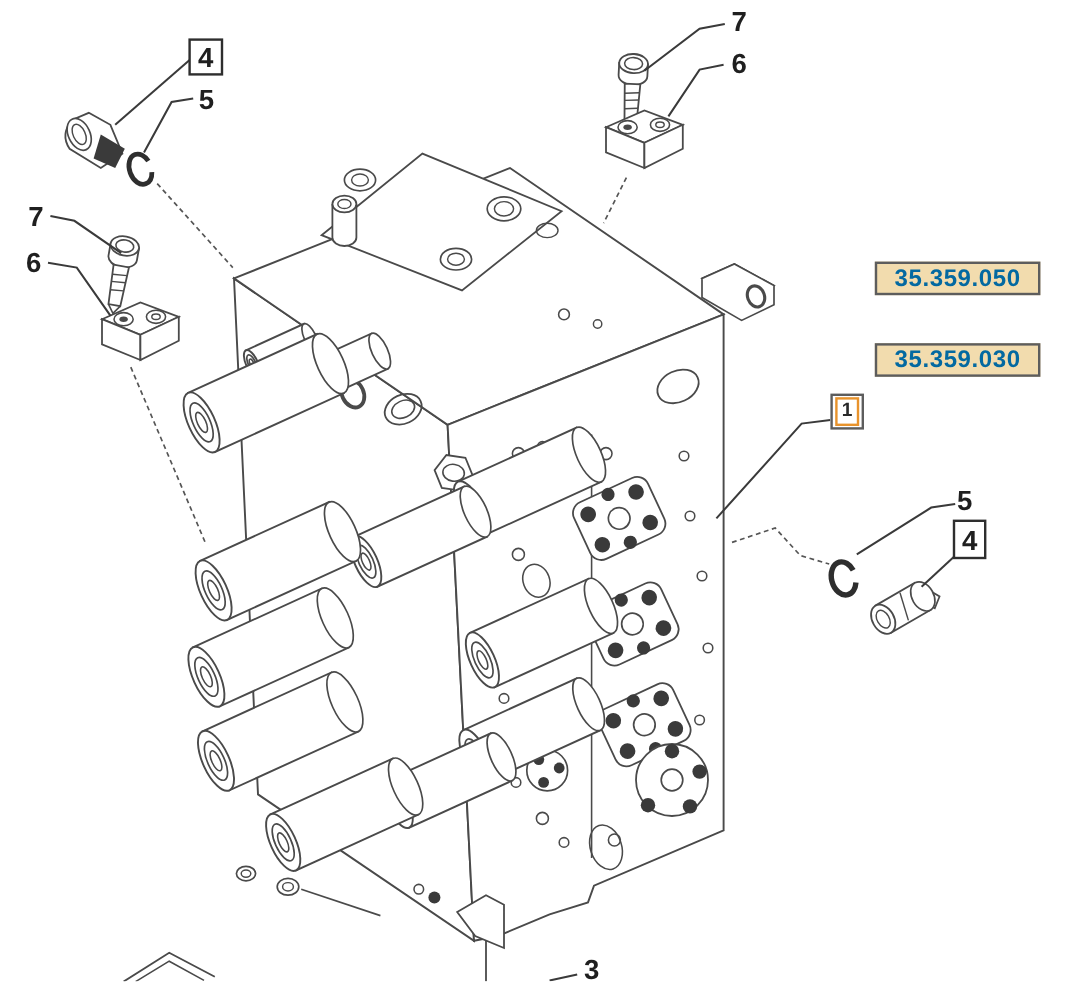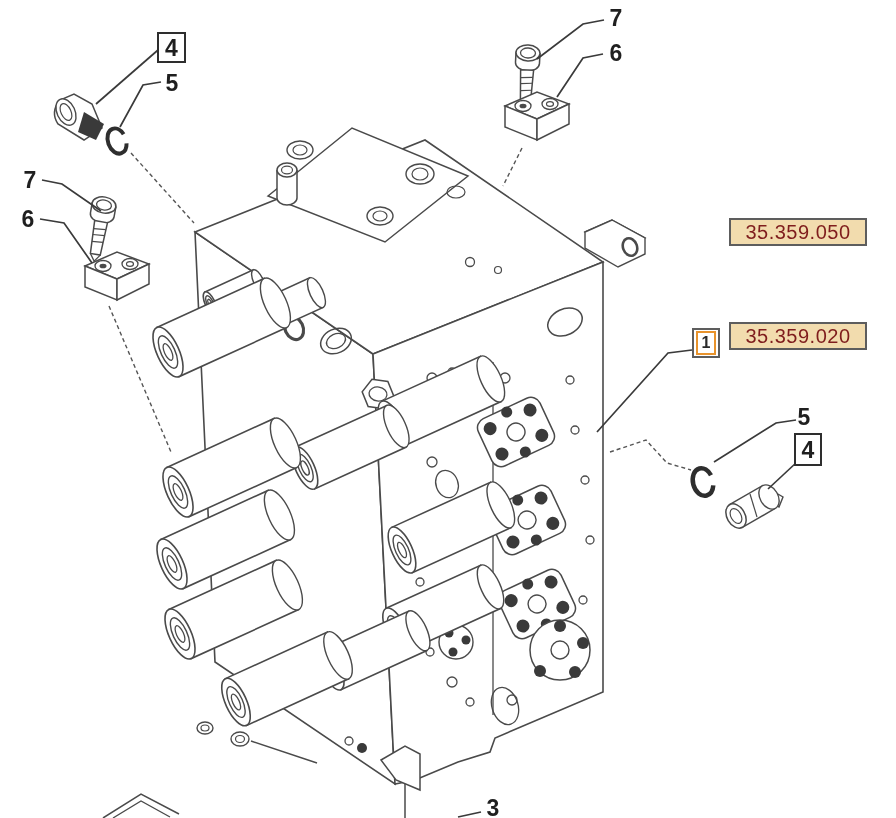--- a/index.html
+++ b/index.html
@@ -23,24 +23,24 @@
   .ref-box {
     position: absolute;
     left: 729px;
     width: 134px;
     height: 24px;
     background: #f2dcae;
     border: 2px solid #5d5d5d;
     display: flex;
     align-items: center;
     justify-content: center;
-    font-weight: normal;
+    font-weight: bold;
     font-size: 20px;
     letter-spacing: 0.5px;
-    color: #7f1d1d;
+    color: #0369a1;
     cursor: pointer;
   }
   .hot-box {
     position: absolute;
     left: 692px;
     top: 328px;
     width: 24px;
     height: 26px;
     background: #ffffff;
     border: 2px solid #5d5d5d;
@@ -283,19 +283,19 @@
     <text class="callout" x="28" y="227" text-anchor="middle">6</text>
 
     <text class="callout" x="804" y="425" text-anchor="middle">5</text>
     <rect x="795" y="434" width="26" height="31" fill="#fff" stroke="#2e2e2e" stroke-width="2"></rect>
     <text class="callout" x="808" y="458" text-anchor="middle">4</text>
 
     <text class="callout" x="493" y="816" text-anchor="middle">3</text>
   </svg>
 
   <div class="ref-box" style="top:218px">35.359.050</div>
-  <div class="ref-box" style="top:322px">35.359.020</div>
+  <div class="ref-box" style="top:286px">35.359.030</div>
 
   <div class="hot-box">
     <div class="inner">1</div>
   </div>
 
 </div>
 
 </body></html>

